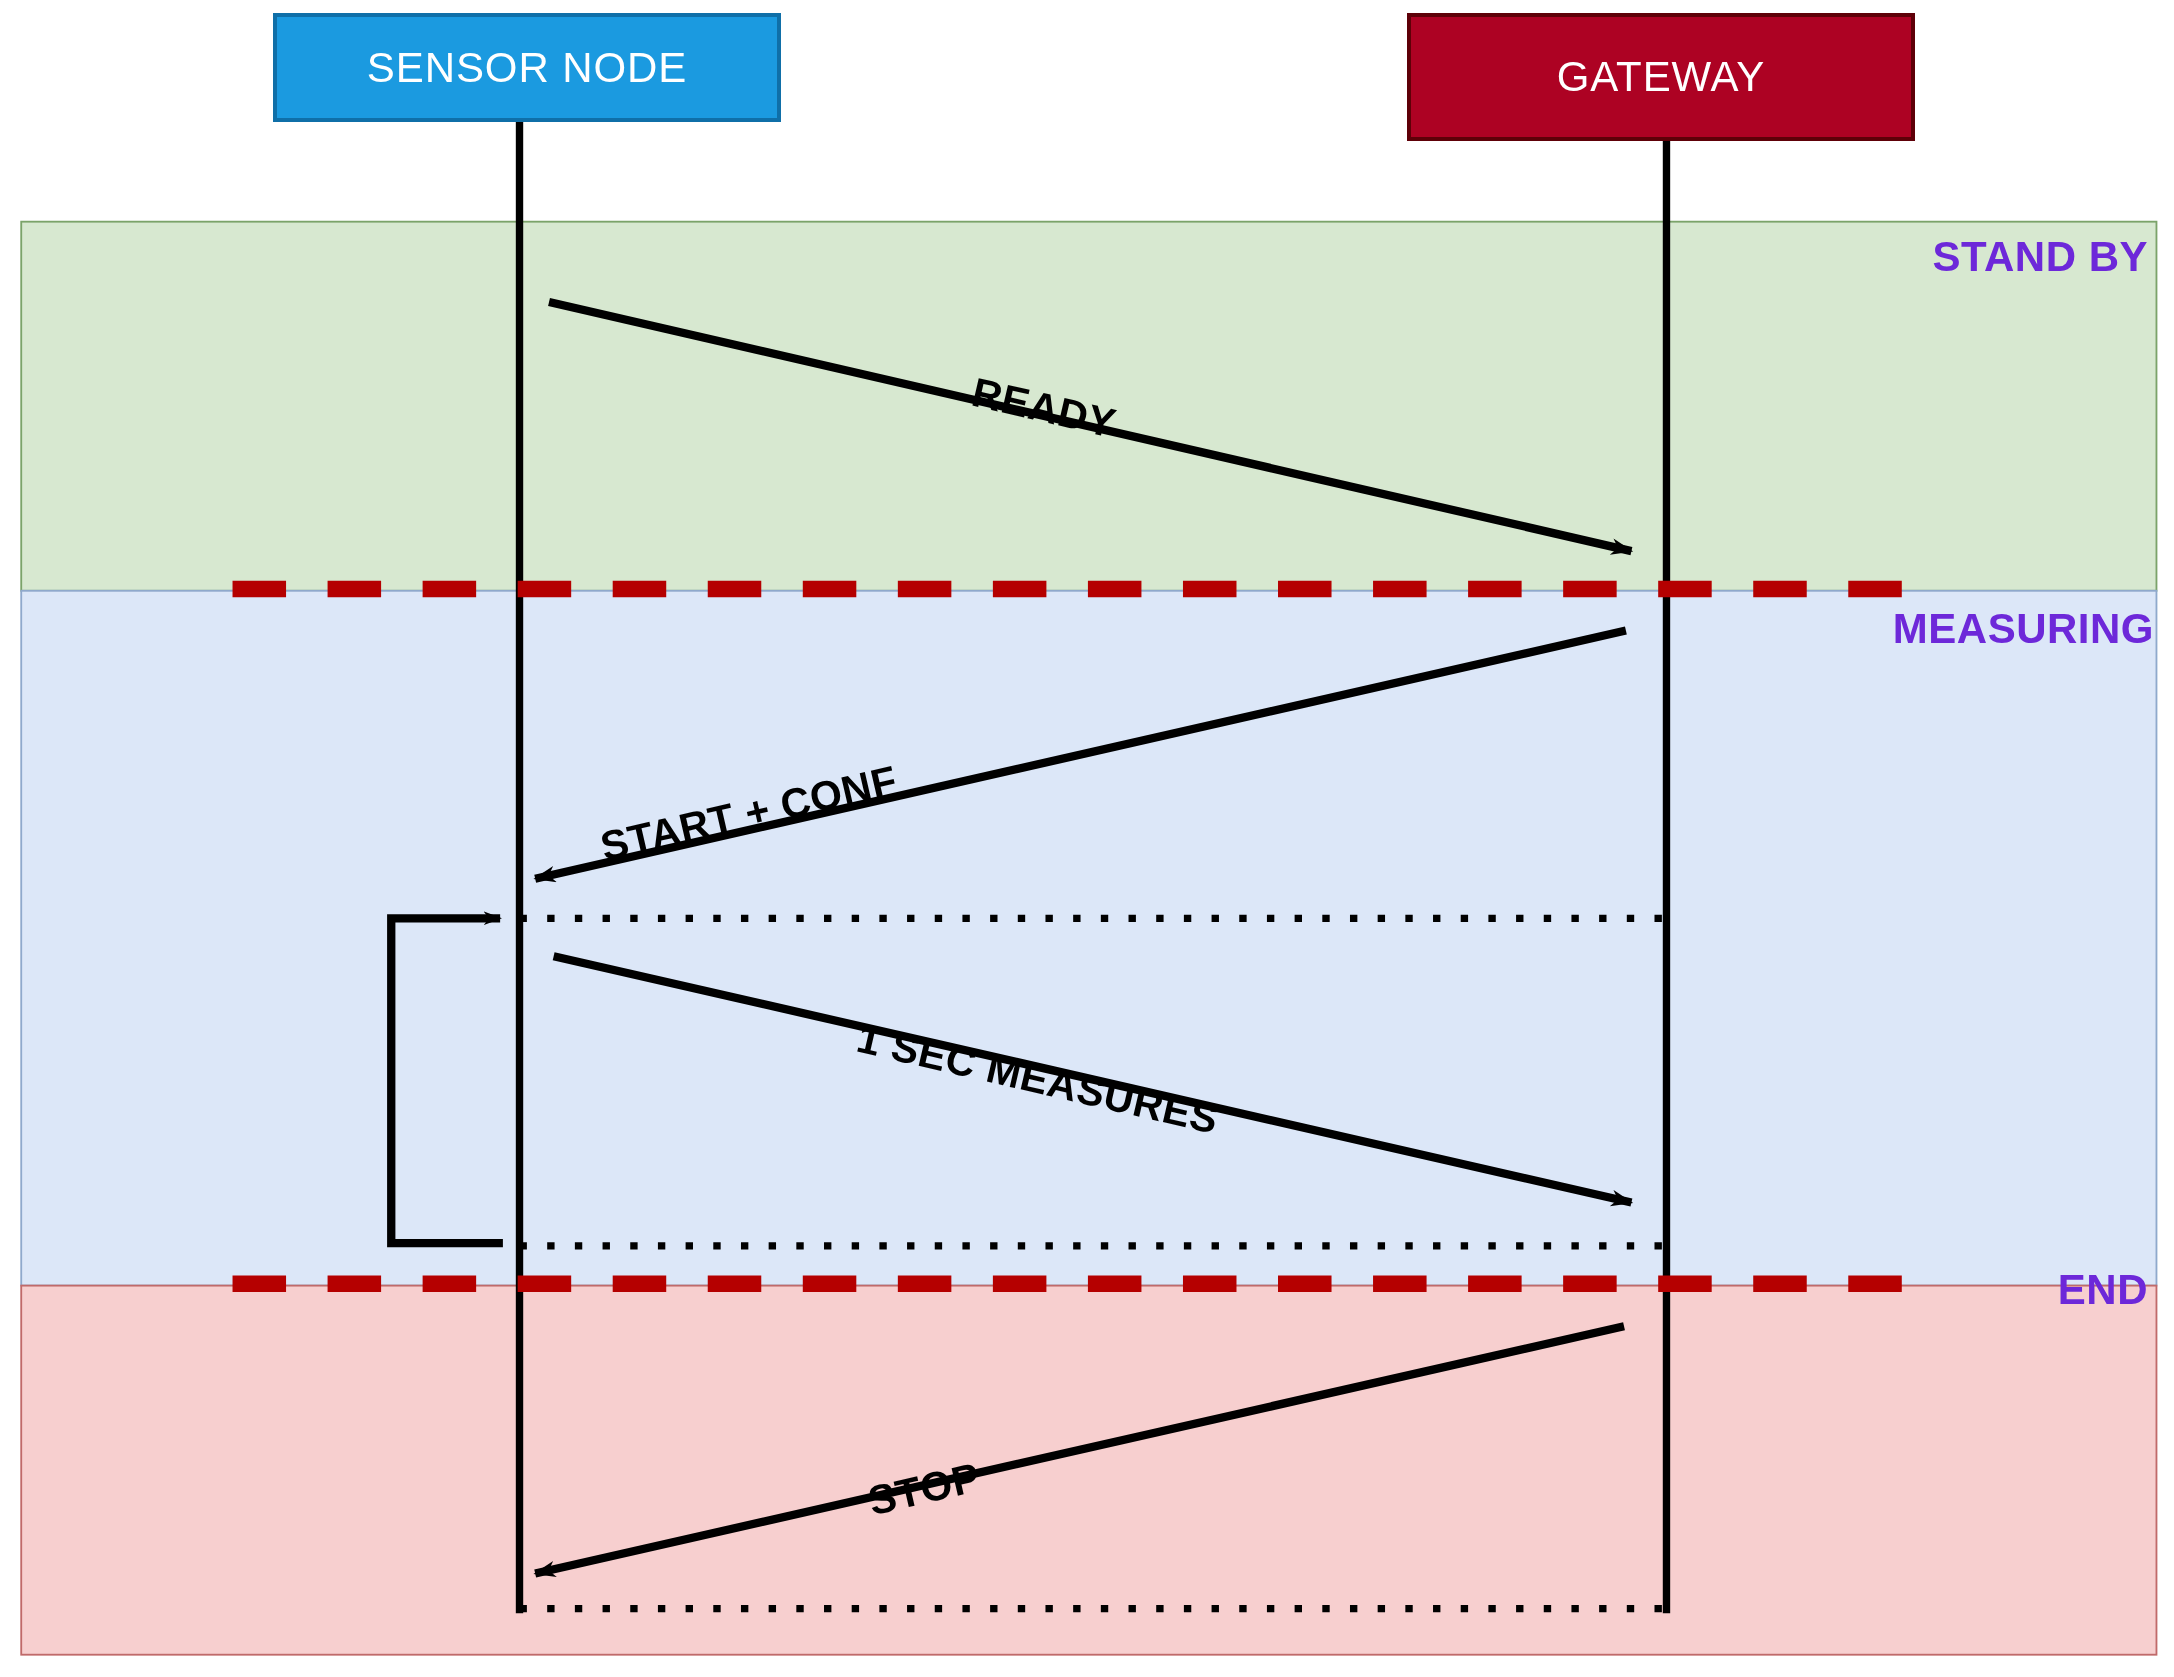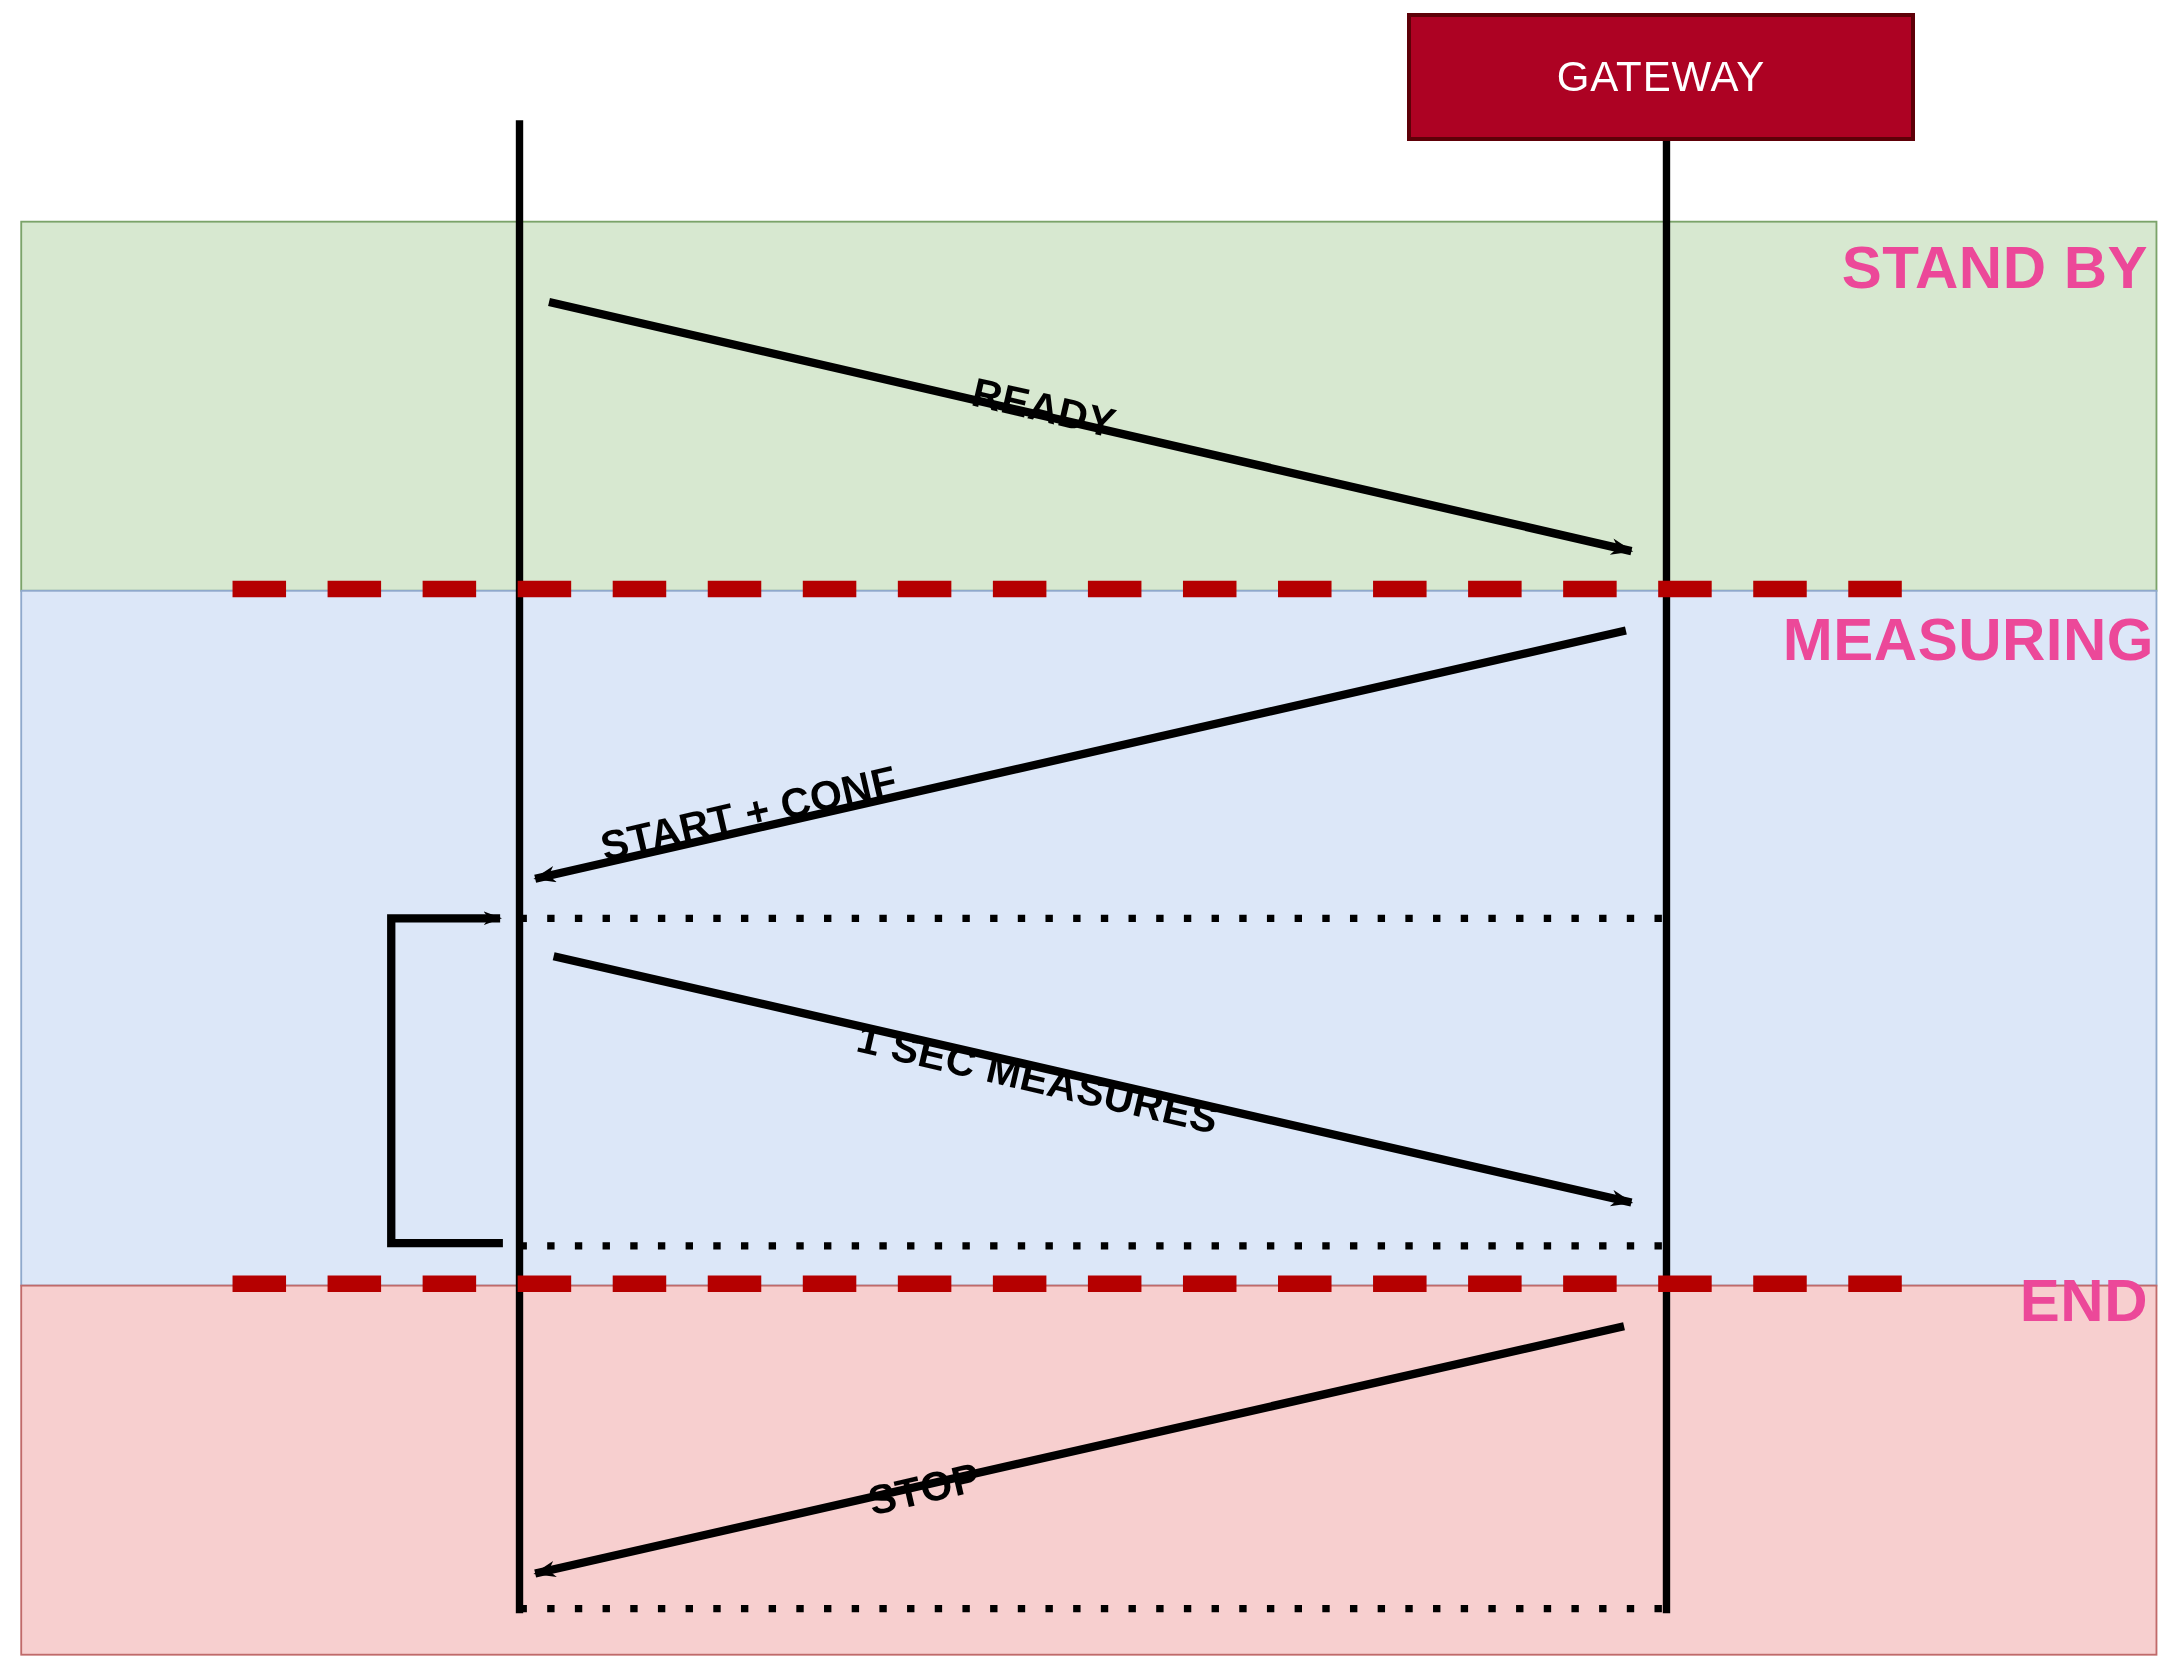--- a/index.html
+++ b/index.html
@@ -46,22 +46,22 @@
     top: 13px;
     width: 508px;
     height: 128px;
     background: #ad0223;
     border: 4.6px solid #5e0008;
     font-size: 42px;
   }
   .phase-label {
     position: absolute;
     font-weight: bold;
-    color: #ec4899;
-    font-size: 60px;
+    color: #6d28d9;
+    font-size: 42px;
     letter-spacing: 0.5px;
     white-space: nowrap;
     text-align: right;
   }
   .msg-label {
     position: absolute;
     font-weight: bold;
     color: #000000;
     font-size: 41px;
     letter-spacing: 0.5px;
@@ -102,20 +102,23 @@
 
     <line x1="1762" y1="683" x2="580" y2="952" stroke="#000000" stroke-width="9" marker-end="url(#arrowOpen)"></line>
 
     <path d="M 545 1347 L 424 1347 L 424 995 L 542 995" fill="none" stroke="#000000" stroke-width="9" marker-end="url(#arrowOpenSmall)"></path>
 
     <line x1="600" y1="1036" x2="1768" y2="1303" stroke="#000000" stroke-width="9" marker-end="url(#arrowOpen)"></line>
 
     <line x1="1760" y1="1437" x2="580" y2="1705" stroke="#000000" stroke-width="9" marker-end="url(#arrowOpen)"></line>
   </svg>
 
+  <div class="participant-box" id="sensor-node-box">
+    <span>SENSOR NODE</span>
+  </div>
 
   <div class="participant-box" id="gateway-box">
     <span>GATEWAY</span>
   </div>
 
   <div class="phase-label" style="right: 26px; top: 233px;">STAND BY</div>
 
   <div class="phase-label" style="right: 20px; top: 605px;">MEASURING</div>
 
   <div class="phase-label" style="right: 26px; top: 1266px;">END</div>

